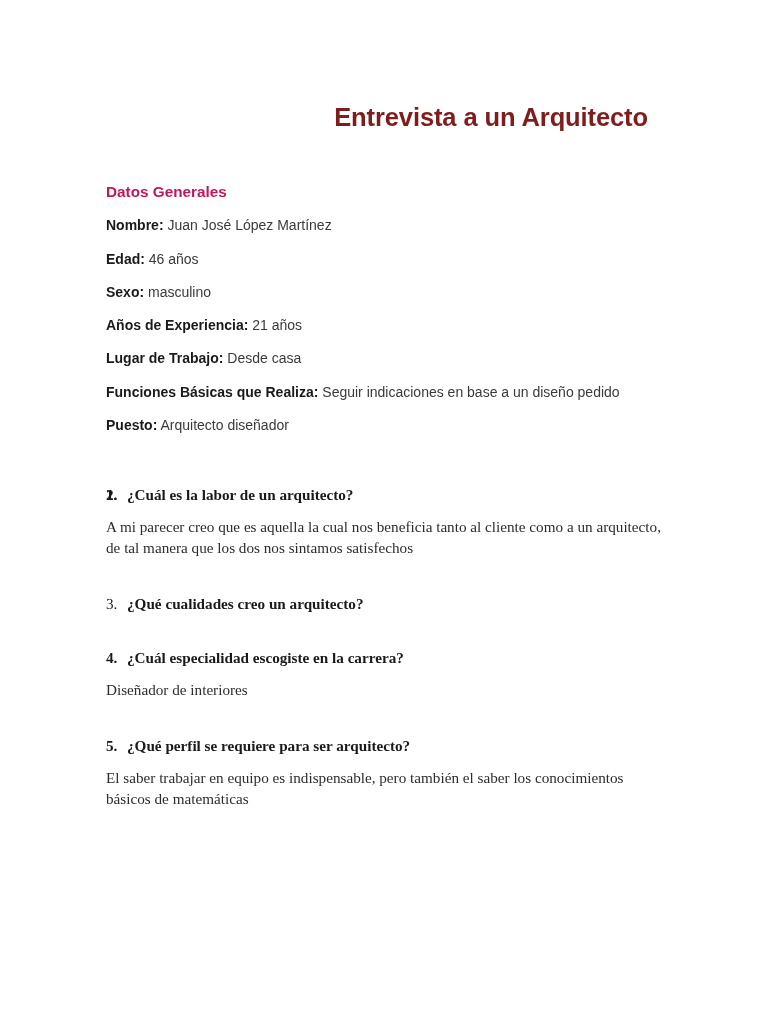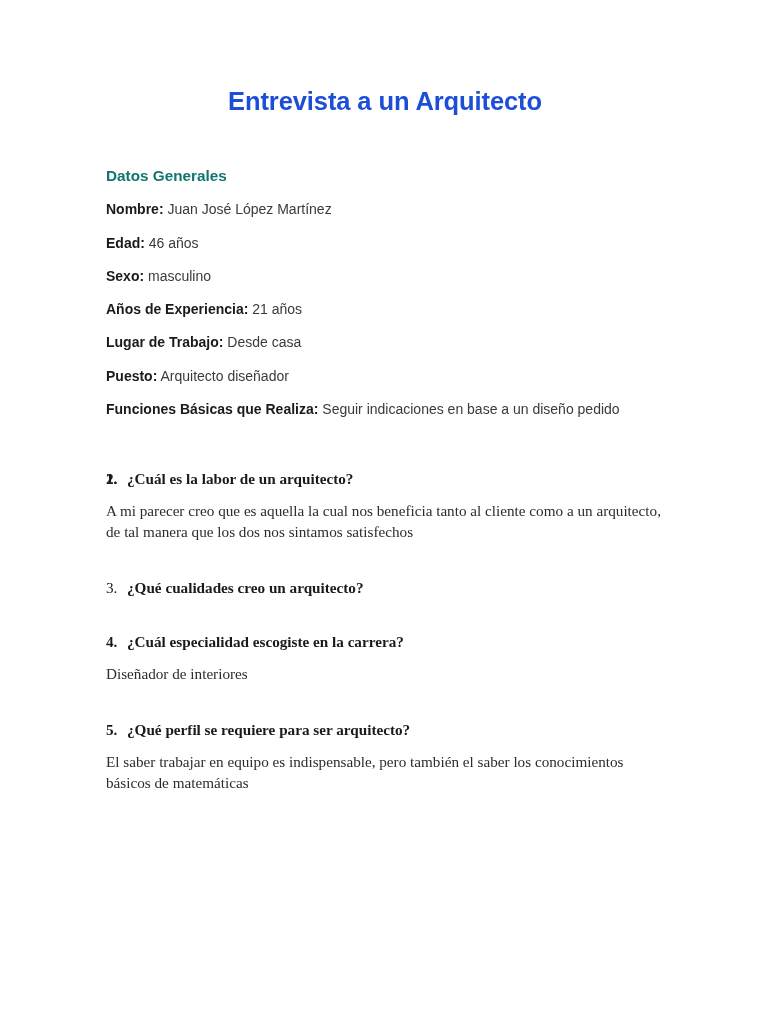--- a/index.html
+++ b/index.html
@@ -27,44 +27,44 @@
 
   .content {
     position: absolute;
     left: 106px;
     top: 0;
     width: 558px;
   }
 
   
   .doc-title {
-    margin: 0;
+    margin: 16px;
     padding: 0;
     font-family: "Liberation Sans", sans-serif;
     font-size: 25.5px;
     font-weight: bold;
     line-height: 1.2;
-    text-align: center;
-    color: #1d4ed8;
+    text-align: right;
+    color: #7f1d1d;
     letter-spacing: -0.1px;
     padding-top: 86px;
   }
 
   
   .general-section {
     margin-top: 49px;
   }
   .section-heading {
     margin: 0;
     padding: 0;
     font-family: "Liberation Sans", sans-serif;
     font-size: 15.3px;
     font-weight: bold;
     line-height: 1.25;
-    color: #0f766e;
+    color: #be185d;
   }
   .field-list {
     margin: 0;
     padding: 0;
     list-style: none;
   }
   .field-row {
     font-family: "Liberation Sans", sans-serif;
     font-size: 14px;
     line-height: 1.2;
@@ -156,29 +156,29 @@
           <span class="field-label">Años de Experiencia:</span>
           <span class="field-value">21 años</span>
         </div>
 
         <div class="field-row">
           <span class="field-label">Lugar de Trabajo:</span>
           <span class="field-value">Desde casa</span>
         </div>
 
         <div class="field-row">
+          <span class="field-label">Funciones Básicas que Realiza:</span>
+          <span class="field-value">Seguir indicaciones en base a un diseño pedido</span>
+        </div>
+
+        <div class="field-row">
           <span class="field-label">Puesto:</span>
           <span class="field-value">Arquitecto diseñador</span>
         </div>
 
-        <div class="field-row">
-          <span class="field-label">Funciones Básicas que Realiza:</span>
-          <span class="field-value">Seguir indicaciones en base a un diseño pedido</span>
-        </div>
-
       </div>
     </div>
 
     <div class="qa-section">
 
       <div class="qa-item first">
         <div class="question-line">
           <span class="question-num">1.</span>
         </div>
       </div>

